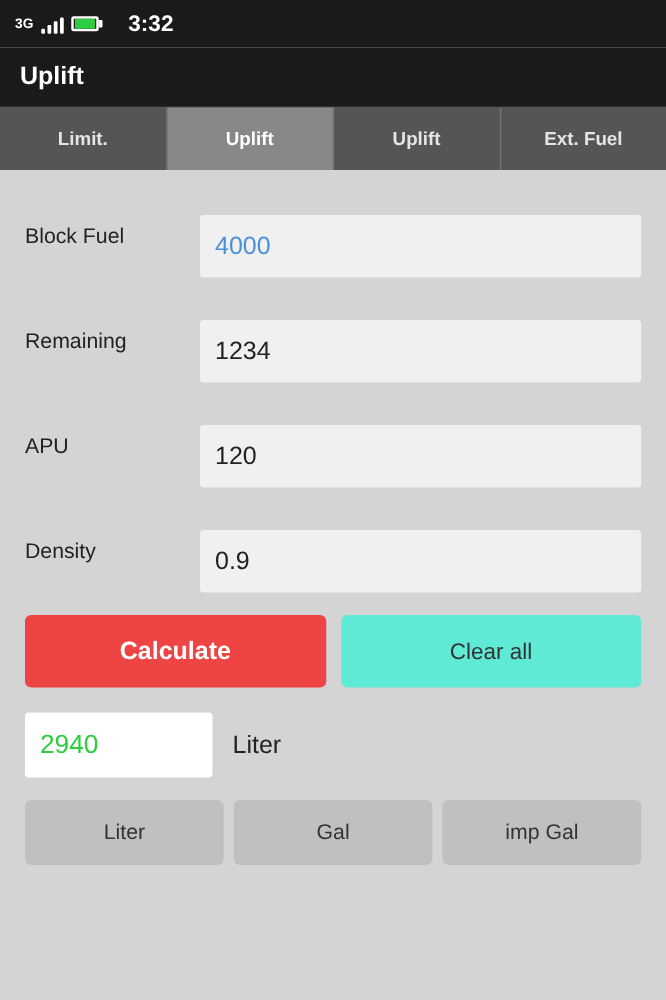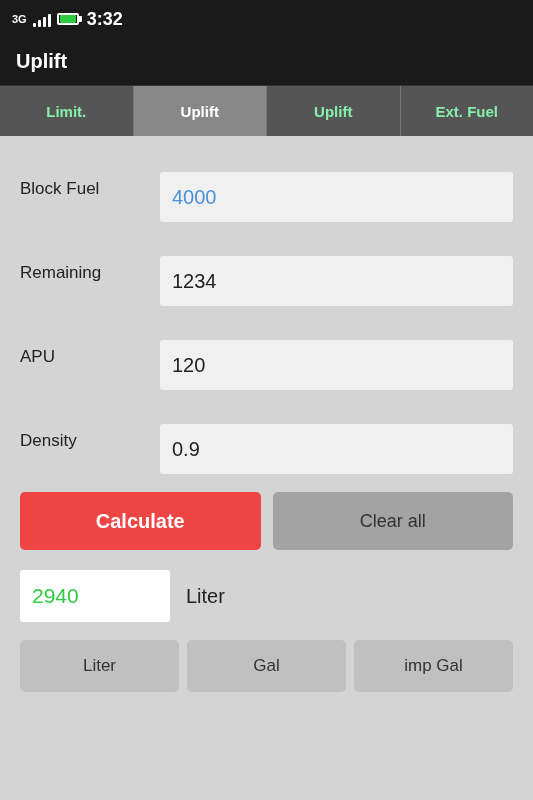--- a/index.html
+++ b/index.html
@@ -27,21 +27,21 @@
     .status-bar .signal-icons {
       display: flex;
       align-items: center;
       gap: 6px;
     }
 
     .status-bar .time {
       color: white;
       font-size: 18px;
       font-weight: bold;
-      margin-left: 0;
+      margin-left: 16px;
     }
 
     
     .title-bar {
       width: 100%;
       height: 48px;
       background: #1a1a1a;
       display: flex;
       align-items: center;
       padding: 0 16px;
@@ -61,21 +61,21 @@
       background: #555;
       display: flex;
       align-items: stretch;
     }
 
     .tab-item {
       flex: 1;
       display: flex;
       align-items: center;
       justify-content: center;
-      color: #86efac;
+      color: #e5e5e5;
       font-size: 15px;
       font-weight: bold;
       border-right: 1px solid #777;
       cursor: pointer;
     }
 
     .tab-item:last-child {
       border-right: none;
       border-radius: 12px;
     }
@@ -137,21 +137,21 @@
       border-radius: 5px;
       color: white;
       font-size: 20px;
       font-weight: bold;
       cursor: pointer;
     }
 
     .btn-clear {
       flex: 1;
       height: 58px;
-      background: #a3a3a3;
+      background: #5eead4;
       border: none;
       border-radius: 5px;
       color: #333;
       font-size: 18px;
       font-weight: normal;
       cursor: pointer;
     }
 
     
     .result-row {

